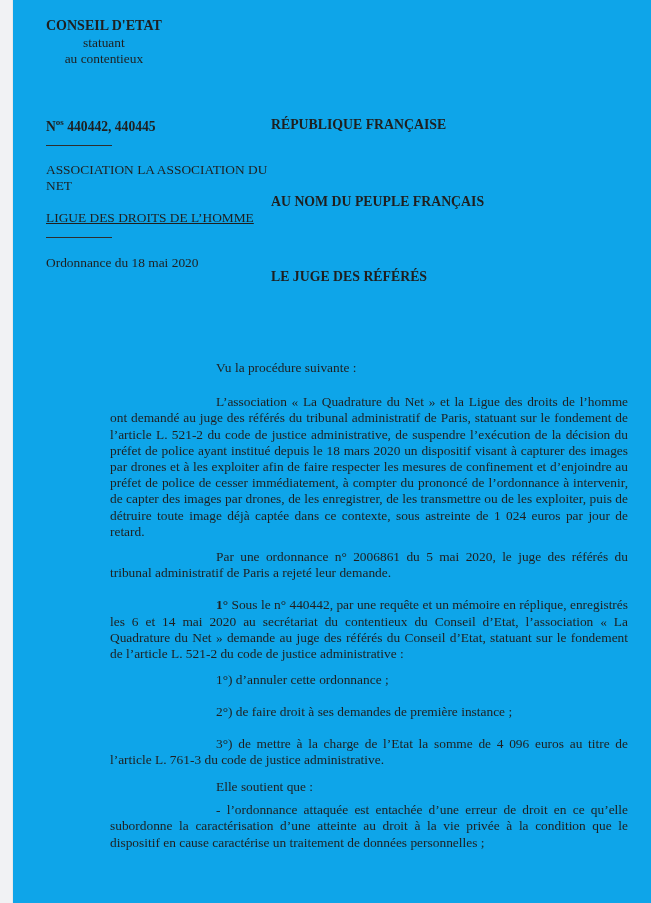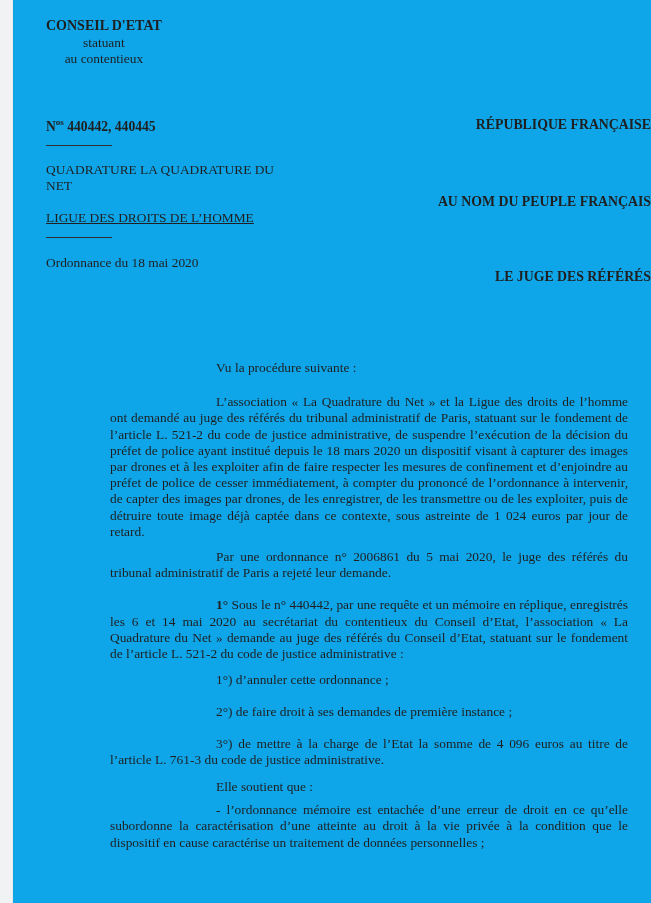--- a/index.html
+++ b/index.html
@@ -45,21 +45,21 @@
     position:absolute; left:46px; top:210px; width:280px;
     font-size:13.4px; line-height:16.2px;text-decoration:underline;
   }
   .order-date {
     position:absolute; left:46px; top:255px;
     font-size:13.4px; white-space:nowrap;
   }
   
   .right-col-item {
     position:absolute; left:271px; width:380px;
-    text-align:right; font-weight:bold; font-size:13.8px;
+    text-align:left; font-weight:bold; font-size:13.8px;
     white-space:nowrap;
   }
   .republic { top:117px; }
   .in-the-name { top:194px; }
   .judge-title { top:269px; }
   
   .body-text {
     position:absolute; left:103px; top:353px; width:532px;
     font-size:13.4px; line-height:16.2px;
     text-align:justify;
@@ -86,36 +86,36 @@
   <div class="court-block">
     <div class="court-title">CONSEIL D'ETAT</div>
     <div>statuant</div>
     <div>au contentieux</div>
   </div>
 
   <div class="case-numbers"><span>N</span><sup>os</sup><span> 440442, 440445</span></div>
 
   <div class="rule rule-1"></div>
 
-  <div class="applicant-1">QUADRATURE LA QUADRATURE DU NET</div>
+  <div class="applicant-1">ASSOCIATION LA ASSOCIATION DU NET</div>
   <div class="applicant-2">LIGUE DES DROITS DE L’HOMME</div>
 
   <div class="rule rule-2"></div>
 
   <div class="order-date">Ordonnance du 18 mai 2020</div>
 
   <div class="right-col-item republic">RÉPUBLIQUE FRANÇAISE</div>
   <div class="right-col-item in-the-name">AU NOM DU PEUPLE FRANÇAIS</div>
   <div class="right-col-item judge-title">LE JUGE DES RÉFÉRÉS</div>
 
   <div class="body-text">
     <p class="p-intro">Vu la procédure suivante :</p>
     <p class="p-1">L’association « La Quadrature du Net » et la Ligue des droits de l’homme ont demandé au juge des référés du tribunal administratif de Paris, statuant sur le fondement de l’article L. 521-2 du code de justice administrative, de suspendre l’exécution de la décision du préfet de police ayant institué depuis le 18 mars 2020 un dispositif visant à capturer des images par drones et à les exploiter afin de faire respecter les mesures de confinement et d’enjoindre au préfet de police de cesser immédiatement, à compter du prononcé de l’ordonnance à intervenir, de capter des images par drones, de les enregistrer, de les transmettre ou de les exploiter, puis de détruire toute image déjà captée dans ce contexte, sous astreinte de 1 024 euros par jour de retard.</p>
     <p class="p-2">Par une ordonnance n° 2006861 du 5 mai 2020, le juge des référés du tribunal administratif de Paris a rejeté leur demande.</p>
     <p class="p-3"><span class="lead-bold">1°</span><span> Sous le n° 440442, par une requête et un mémoire en réplique, enregistrés les 6 et 14 mai 2020 au secrétariat du contentieux du Conseil d’Etat, l’association « La Quadrature du Net » demande au juge des référés du Conseil d’Etat, statuant sur le fondement de l’article L. 521-2 du code de justice administrative :</span></p>
     <p class="p-item1">1°) d’annuler cette ordonnance ;</p>
     <p class="p-item2">2°) de faire droit à ses demandes de première instance ;</p>
     <p class="p-item3">3°) de mettre à la charge de l’Etat la somme de 4 096 euros au titre de l’article L. 761-3 du code de justice administrative.</p>
     <p class="p-supports">Elle soutient que :</p>
-    <p class="p-arg">- l’ordonnance mémoire est entachée d’une erreur de droit en ce qu’elle subordonne la caractérisation d’une atteinte au droit à la vie privée à la condition que le dispositif en cause caractérise un traitement de données personnelles ;</p>
+    <p class="p-arg">- l’ordonnance attaquée est entachée d’une erreur de droit en ce qu’elle subordonne la caractérisation d’une atteinte au droit à la vie privée à la condition que le dispositif en cause caractérise un traitement de données personnelles ;</p>
   </div>
 
 </div>
 
 </body></html>

